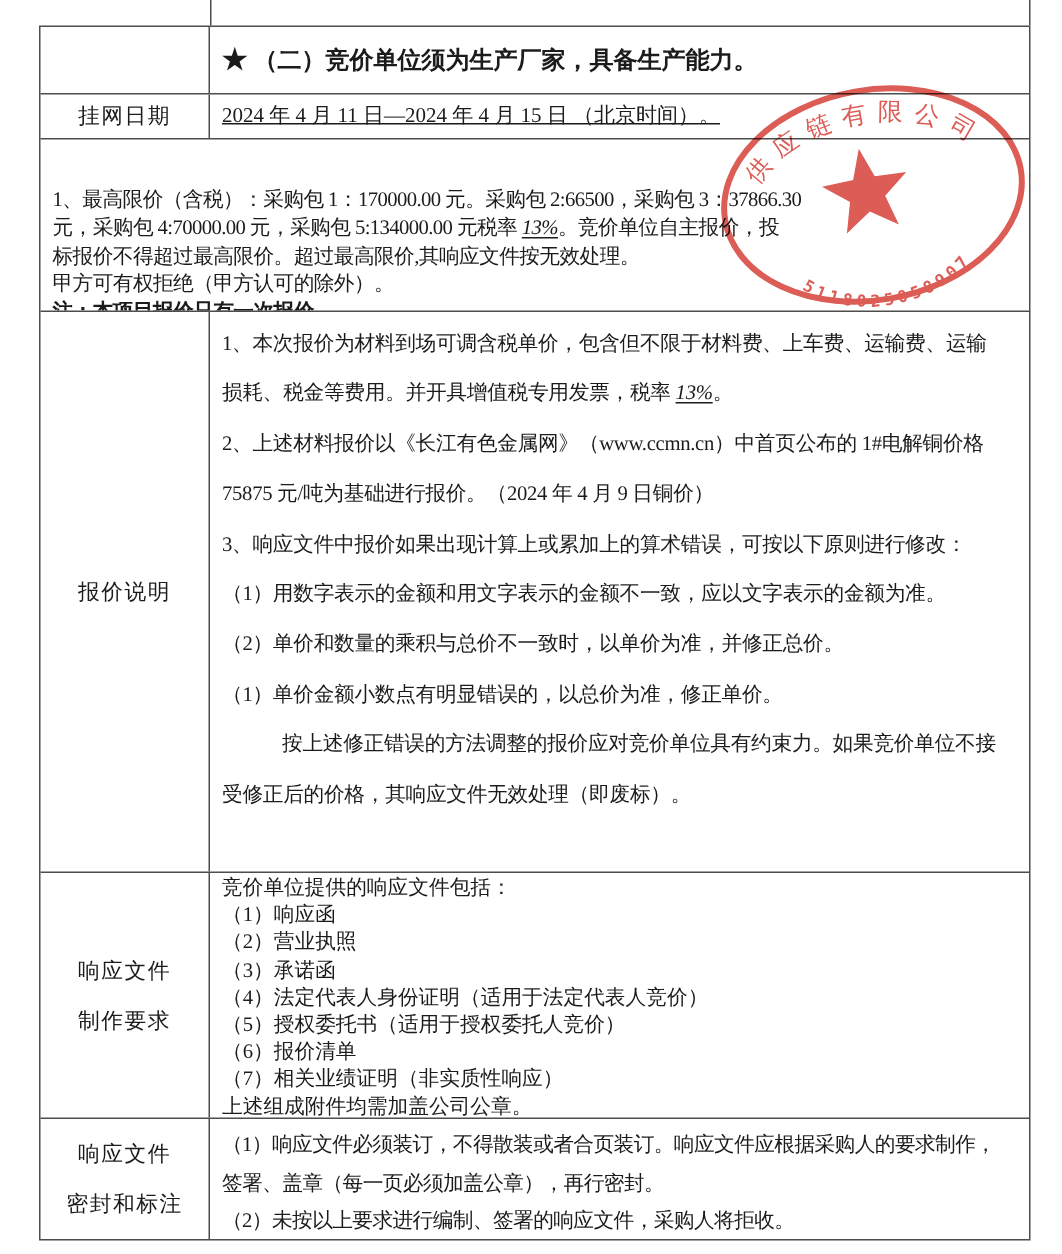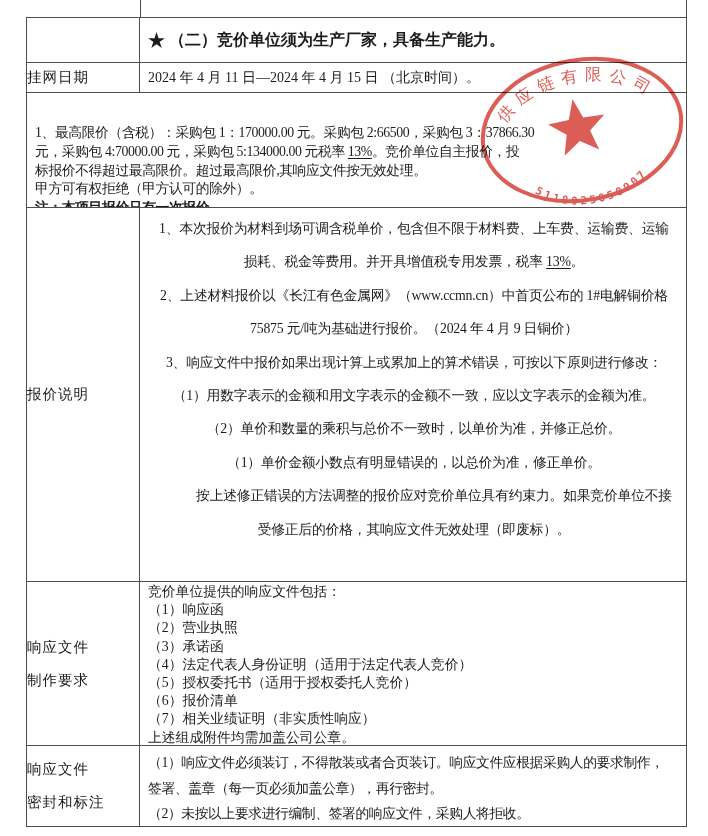--- a/index.html
+++ b/index.html
@@ -9,40 +9,40 @@
     overflow:hidden;
   }
   .doc-table {
     position:absolute; left:26px; top:17px; width:661px;
     border:1px solid #4d4d4d; box-sizing:border-box; background:transparent;
   }
   .t-row { display:flex; border-bottom:1px solid #4d4d4d; box-sizing:border-box; }
   .t-row:last-child { border-bottom:none; }
   .t-header {
     width:113px; flex:0 0 113px; border-right:1px solid #4d4d4d; box-sizing:border-box;
-    display:flex; flex-direction:column; align-items:flex-start; justify-content:center;
+    display:flex; flex-direction:column; align-items:center; justify-content:center;
     font-size:14.5px; letter-spacing:1px; gap:14px; text-align:center;
   }
   .t-content { flex:1; padding:0 6px 0 8px; overflow:hidden; box-sizing:border-box; }
   .r-star { height:45px; }
   .r-star .t-content { display:flex; align-items:center; font-weight:bold; font-size:16px; }
   .r-star .star-glyph { font-size:19px; margin-right:4px; }
   .r-date { height:30px; }
-  .r-date .t-content { line-height:30px; font-size:14px; }
+  .r-date .t-content { line-height:30px; font-size:14px;text-decoration:underline; }
   .r-quote-req { height:115px; }
   .r-quote-req .t-content { padding-top:2px; font-size:13.8px; line-height:18.8px; letter-spacing:-0.4px;margin-top:29px; }
   .r-quote-desc { height:374px; }
-  .r-quote-desc .t-content { padding-top:4px; font-size:13.8px; line-height:33.4px; letter-spacing:-0.2px;text-align:center; }
+  .r-quote-desc .t-content { padding-top:4px; font-size:13.8px; line-height:33.4px; letter-spacing:-0.2px; }
   .r-resp-make { height:164px; }
   .r-resp-make .t-content { padding-top:1px; font-size:13.8px; line-height:18.2px; }
   .r-resp-seal { height:80px; }
   .r-resp-seal .t-content { padding-top:4px; font-size:13.8px; line-height:25.5px; letter-spacing:-0.4px; }
   .line { white-space:nowrap; }
   .bold { font-weight:bold; }
-  .u { text-decoration:underline; text-underline-offset:2px; }
+  .u { text-decoration:underline; text-underline-offset:2px;font-style:italic; }
   .indent { text-indent:40px; }
   .col-stub { position:absolute; top:0; width:1px; height:17px; background:#4d4d4d; }
   .stub-mid { left:140px; }
   .stub-right { left:686px; }
   .seal {
     position:absolute; left:474px; top:52px; width:216px; height:156px;
     mix-blend-mode:multiply; opacity:0.88; transform:rotate(-10deg); pointer-events:none;
   }
 </style>
 </head>

